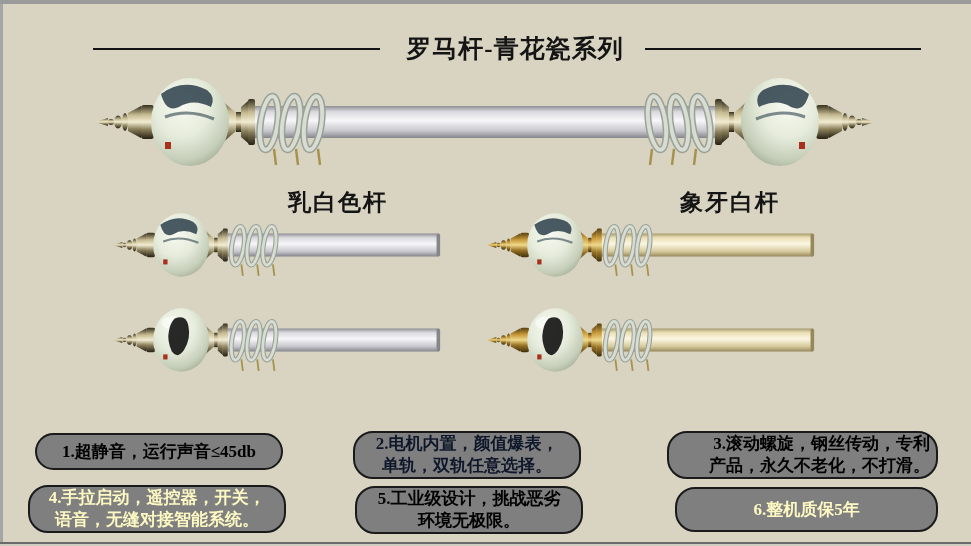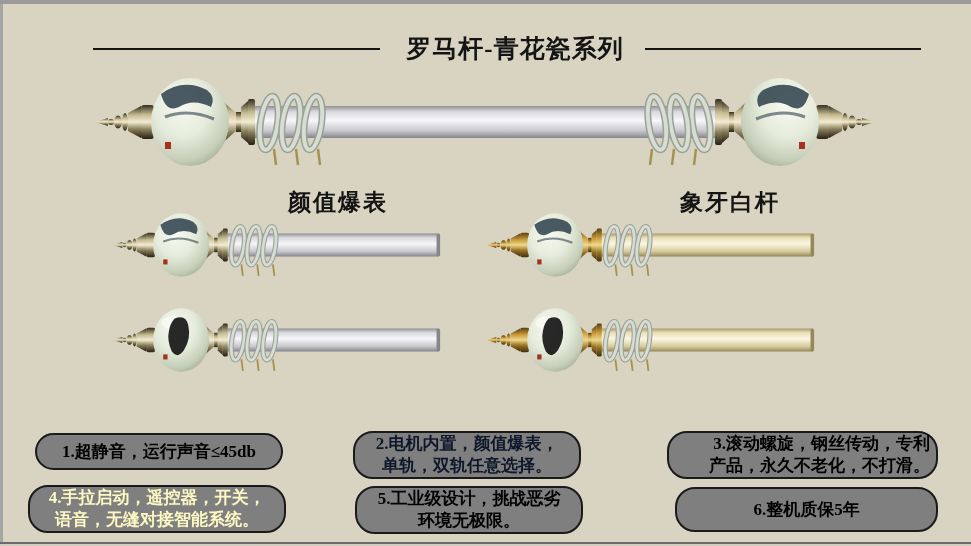--- a/index.html
+++ b/index.html
@@ -139,21 +139,21 @@
           </g>
           <line x1="223" y1="77" x2="225" y2="93" stroke="#a5924f" stroke-width="2.5"></line>
           <g transform="rotate(8 218 51)">
             <ellipse cx="218" cy="51" rx="8.5" ry="27" fill="none" stroke="#9aa196" stroke-width="7"></ellipse>
             <ellipse cx="218" cy="51" rx="8.5" ry="27" fill="none" stroke="#d7ddd3" stroke-width="4"></ellipse>
           </g>
         </g>
       </svg>
     </div>
 
-  <div class="label label-left">颜值爆表</div>
+  <div class="label label-left">乳白色杆</div>
   <div class="label label-right">象牙白杆</div>
 
   <div class="rod rod-sm rod-ml1">
       <svg viewBox="0 0 460 100" preserveAspectRatio="none" xmlns="http://www.w3.org/2000/svg">
         <defs>
           <linearGradient id="m1" x1="0" y1="0" x2="0" y2="1">
             <stop offset="0%" stop-color="#35301f"></stop>
             <stop offset="28%" stop-color="#c4b98f"></stop>
             <stop offset="50%" stop-color="#f2ecd2"></stop>
             <stop offset="72%" stop-color="#8a7f5a"></stop>
@@ -400,18 +400,18 @@
     <div>产品，永久不老化，不打滑。</div>
   </div>
   <div class="feature fb4" style="background-color: rgb(127, 127, 127); border-color: rgb(26, 26, 26); color: #fef9c3;">
     <div>4.手拉启动，遥控器，开关，</div>
     <div>语音，无缝对接智能系统。</div>
   </div>
   <div class="feature fb5" style="background-color: rgb(127, 127, 127); border-color: rgb(26, 26, 26); color: rgb(0, 0, 0);">
     <div>5.工业级设计，挑战恶劣</div>
     <div>环境无极限。</div>
   </div>
-  <div class="feature fb6" style="background-color: rgb(127, 127, 127); border-color: rgb(26, 26, 26); color: #000000;">
+  <div class="feature fb6" style="background-color: rgb(127, 127, 127); border-color: rgb(26, 26, 26); color: #fef9c3;">
     <div>6.整机质保5年</div>
   </div>
 
   <div class="bottom-edge"></div>
 </div>
 
 </body></html>

